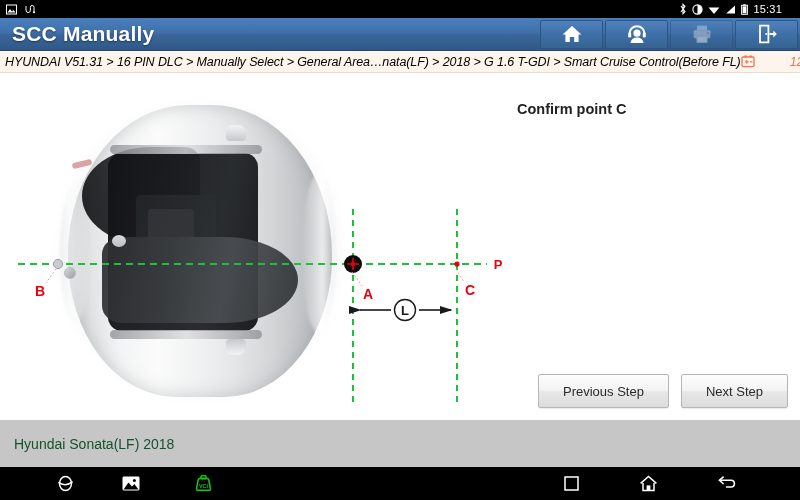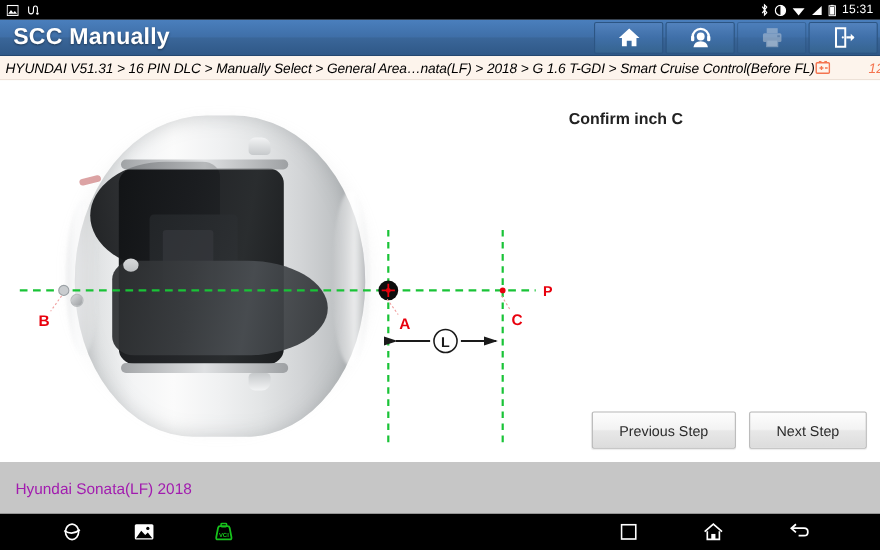--- a/index.html
+++ b/index.html
@@ -13,21 +13,21 @@
 
   
   .statusbar {
     position: absolute; top: 0; left: 0; width: 800px; height: 18px;
     background: #000000; color: #ffffff;
     display: flex; align-items: center;
   }
   .sb-left { display: flex; align-items: center; gap: 8px; padding-left: 6px; }
   .sb-right {
     margin-left: auto; display: flex; align-items: center; gap: 5px;
-    padding-right: 6px; font-size: 11px; letter-spacing: .2px;
+    padding-right: 18px; font-size: 11px; letter-spacing: .2px;
   }
   .sb-clock { font-size: 11px; font-family: "Liberation Sans", sans-serif; }
 
   
   .titlebar {
     position: absolute; top: 18px; left: 0; width: 800px; height: 33px;
     background: linear-gradient(180deg, #4a7fbd 0%, #3f6fa8 48%, #3a6699 52%, #2f5887 100%);
     border-bottom: 1px solid #24476f;
     display: flex; align-items: center;
   }
@@ -205,21 +205,21 @@
     cursor: pointer;
     box-shadow: 0 1px 1px rgba(0,0,0,.08);
   }
 
   
   .vehiclebar {
     position: absolute; top: 420px; left: 0; width: 800px; height: 47px;
     background: #c6c6c6;
     display: flex; align-items: center;
   }
-  .vehicle-text { font-size: 14px; color: #a21caf; padding-left: 14px; }
+  .vehicle-text { font-size: 14px; color: #14532d; padding-left: 14px; }
 
   
   .navbar {
     position: absolute; top: 467px; left: 0; width: 800px; height: 33px;
     background: #000000;
   }
   .nav-item {
     position: absolute; top: 0; height: 33px; width: 46px;
     display: flex; align-items: center; justify-content: center; cursor: pointer;
   }
@@ -384,21 +384,21 @@
           <text x="405" y="242" text-anchor="middle" font-family="Liberation Sans, sans-serif" font-size="13" font-weight="bold" fill="#1a1a1a">L</text>
           <text x="40" y="223" text-anchor="middle" font-family="Liberation Sans, sans-serif" font-size="14" font-weight="bold" fill="#e8000d">B</text>
           <text x="368" y="226" text-anchor="middle" font-family="Liberation Sans, sans-serif" font-size="14" font-weight="bold" fill="#e8000d">A</text>
           <text x="470" y="222" text-anchor="middle" font-family="Liberation Sans, sans-serif" font-size="14" font-weight="bold" fill="#e8000d">C</text>
           <text x="498" y="196" text-anchor="middle" font-family="Liberation Sans, sans-serif" font-size="13" font-weight="bold" fill="#e8000d">P</text>
         </svg>
       </div>
     </div>
 
     <div class="instructions">
-      <div class="instr-title">Confirm inch C</div>
+      <div class="instr-title">Confirm point C</div>
 
       <div class="steps">
         <div class="step-btn">Previous Step</div>
         <div class="step-btn">Next Step</div>
       </div>
     </div>
   </div>
 
   <div class="vehiclebar">
     <span class="vehicle-text">Hyundai Sonata(LF) 2018</span>

